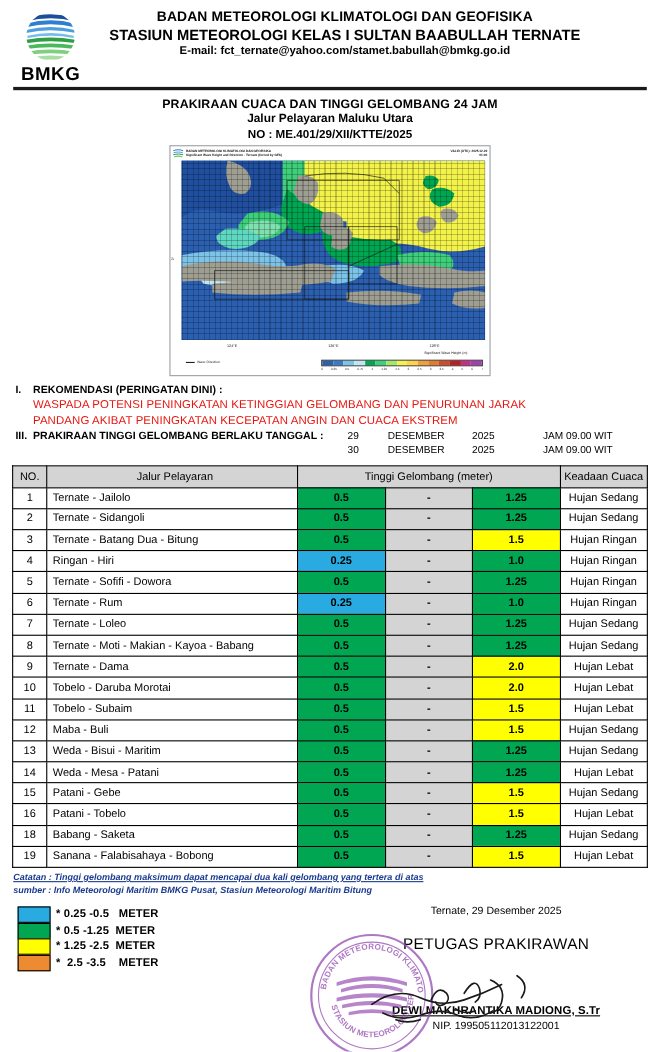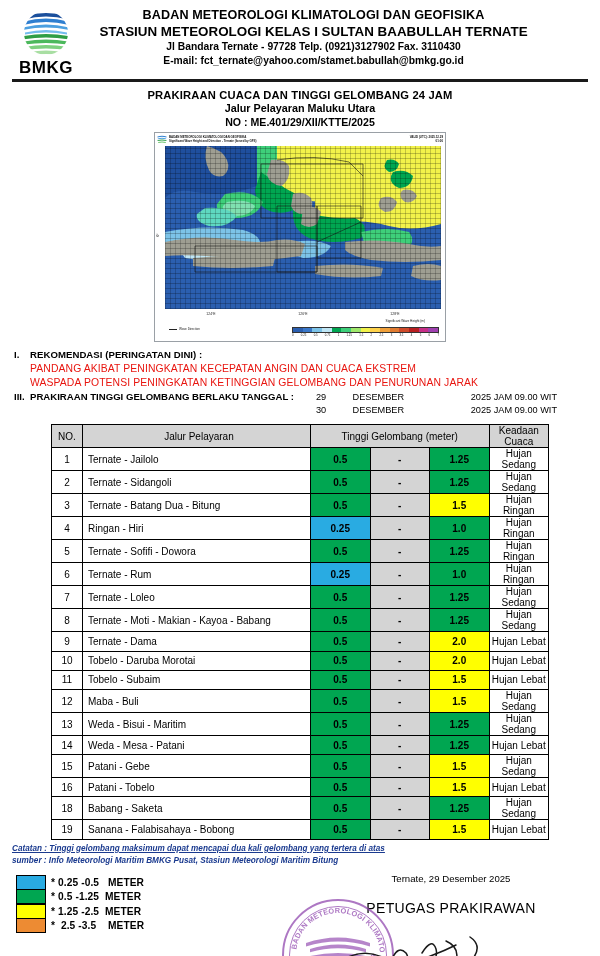--- a/index.html
+++ b/index.html
@@ -201,28 +201,28 @@
     letter-spacing: 0.1px;
   }
   .risalah { display: flex; align-items: baseline; }
   .risalah .spacer { width: 138px; flex: 0 0 138px; }
   .rw { font-weight: normal; font-size: 9.6px; }
   .rw-dash { margin: 0 12px; }
   .tgl-row { display: flex; align-items: baseline; }
   .tgl-row .lbl { font-weight: bold; }
   .d-day { display: inline-block; width: 34px; text-align: left; }
   .d-mon { display: inline-block; width: 74px; text-align: left; }
-  .d-yr  { display: inline-block; width: 62px; text-align: right; }
+  .d-yr  { display: inline-block; width: 62px; text-align: left; }
   .d-jam { display: inline-block; }
   .tgl-dates { margin-left: 22px; font-size: 9.2px; font-weight: normal; }
 
   
   table.fcst {
     border-collapse: collapse;
-    width: 498px;
+    width: 578px;
     margin: 7px auto 0 auto;
     table-layout: fixed;
   }
   table.fcst th, table.fcst td {
     border: 1px solid #000;
     padding: 0;
     height: 18.2px;
     font-size: 10px;
   }
   table.fcst thead th {
@@ -335,21 +335,20 @@
         <path d="M4 32 q25 -5 50 0 l0 3 q-25 -4 -50 0 z" fill="#4cb85c"></path>
         <path d="M7 37 q22 -4 44 0 l0 3 q-22 -3 -44 0 z" fill="#7ed07f"></path>
         <path d="M12 42 q17 -3 34 0 l0 3 q-17 -2 -34 0 z" fill="#a8dea2"></path>
       </g>
     </svg>
     <div class="logo-text">BMKG</div>
   </div>
   <div class="head-text">
     <div class="head-l1">BADAN METEOROLOGI KLIMATOLOGI DAN GEOFISIKA</div>
     <div class="head-l2">STASIUN METEOROLOGI KELAS I SULTAN BAABULLAH TERNATE</div>
-    <div class="head-l3">Jl  Bandara Ternate    -  97728  Telp. (0921)3127902         Fax. 3110430</div>
     <div class="head-l4">E-mail: fct_ternate@yahoo.com/stamet.babullah@bmkg.go.id</div>
   </div>
 </div>
 <div class="rule"></div>
 
 <div class="title-block">
   <div class="title-1">PRAKIRAAN CUACA DAN TINGGI GELOMBANG 24 JAM</div>
   <div class="title-2">Jalur Pelayaran Maluku Utara</div>
   <div class="title-3">NO : ME.401/29/XII/KTTE/2025</div>
 </div>
@@ -471,22 +470,22 @@
       </div>
     </div>
   </div>
 </div>
 
 <div class="rec-block">
   <div class="rec-line">
     <span class="rn">I.</span>
     <span class="rec-label">REKOMENDASI (PERINGATAN DINI) :</span>
   </div>
+  <div class="warn">WASPADA POTENSI PENINGKATAN KETINGGIAN GELOMBANG DAN PENURUNAN JARAK</div>
   <div class="warn">PANDANG AKIBAT PENINGKATAN KECEPATAN ANGIN DAN CUACA EKSTREM</div>
-  <div class="warn">WASPADA POTENSI PENINGKATAN KETINGGIAN GELOMBANG DAN PENURUNAN JARAK</div>
 
 
   <div class="rec-line tgl-row">
     <span class="rn">III.</span>
     <span class="lbl">PRAKIRAAN TINGGI GELOMBANG BERLAKU TANGGAL :</span>
     <span class="tgl-dates">
       <span style="display:block">
         <span class="d-day">29</span>
         <span class="d-mon">DESEMBER</span>
         <span class="d-yr">2025</span>

